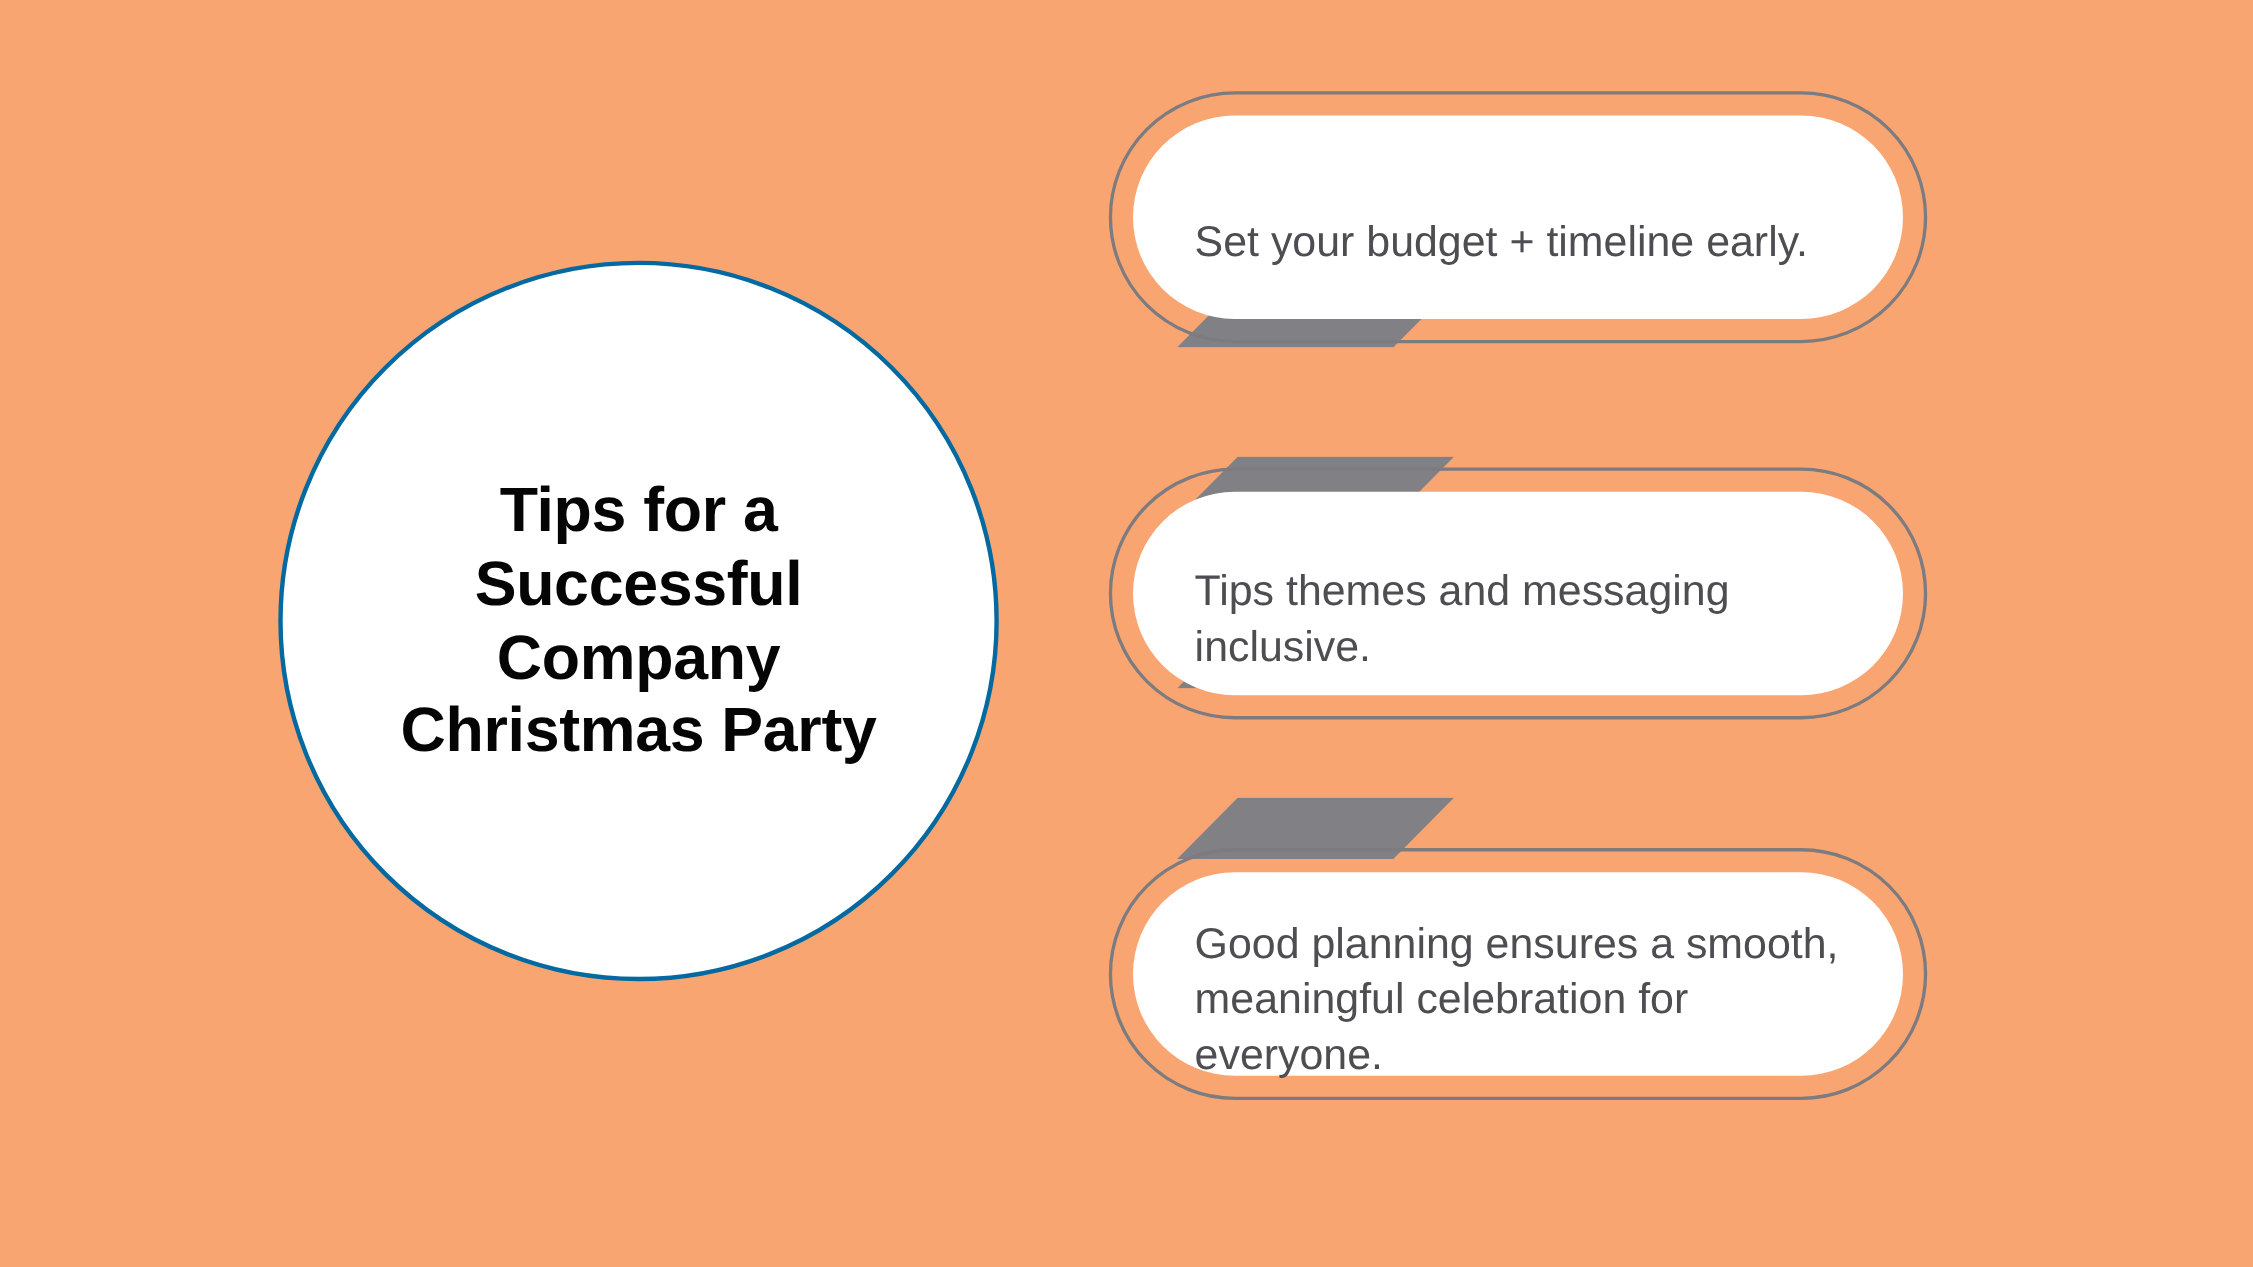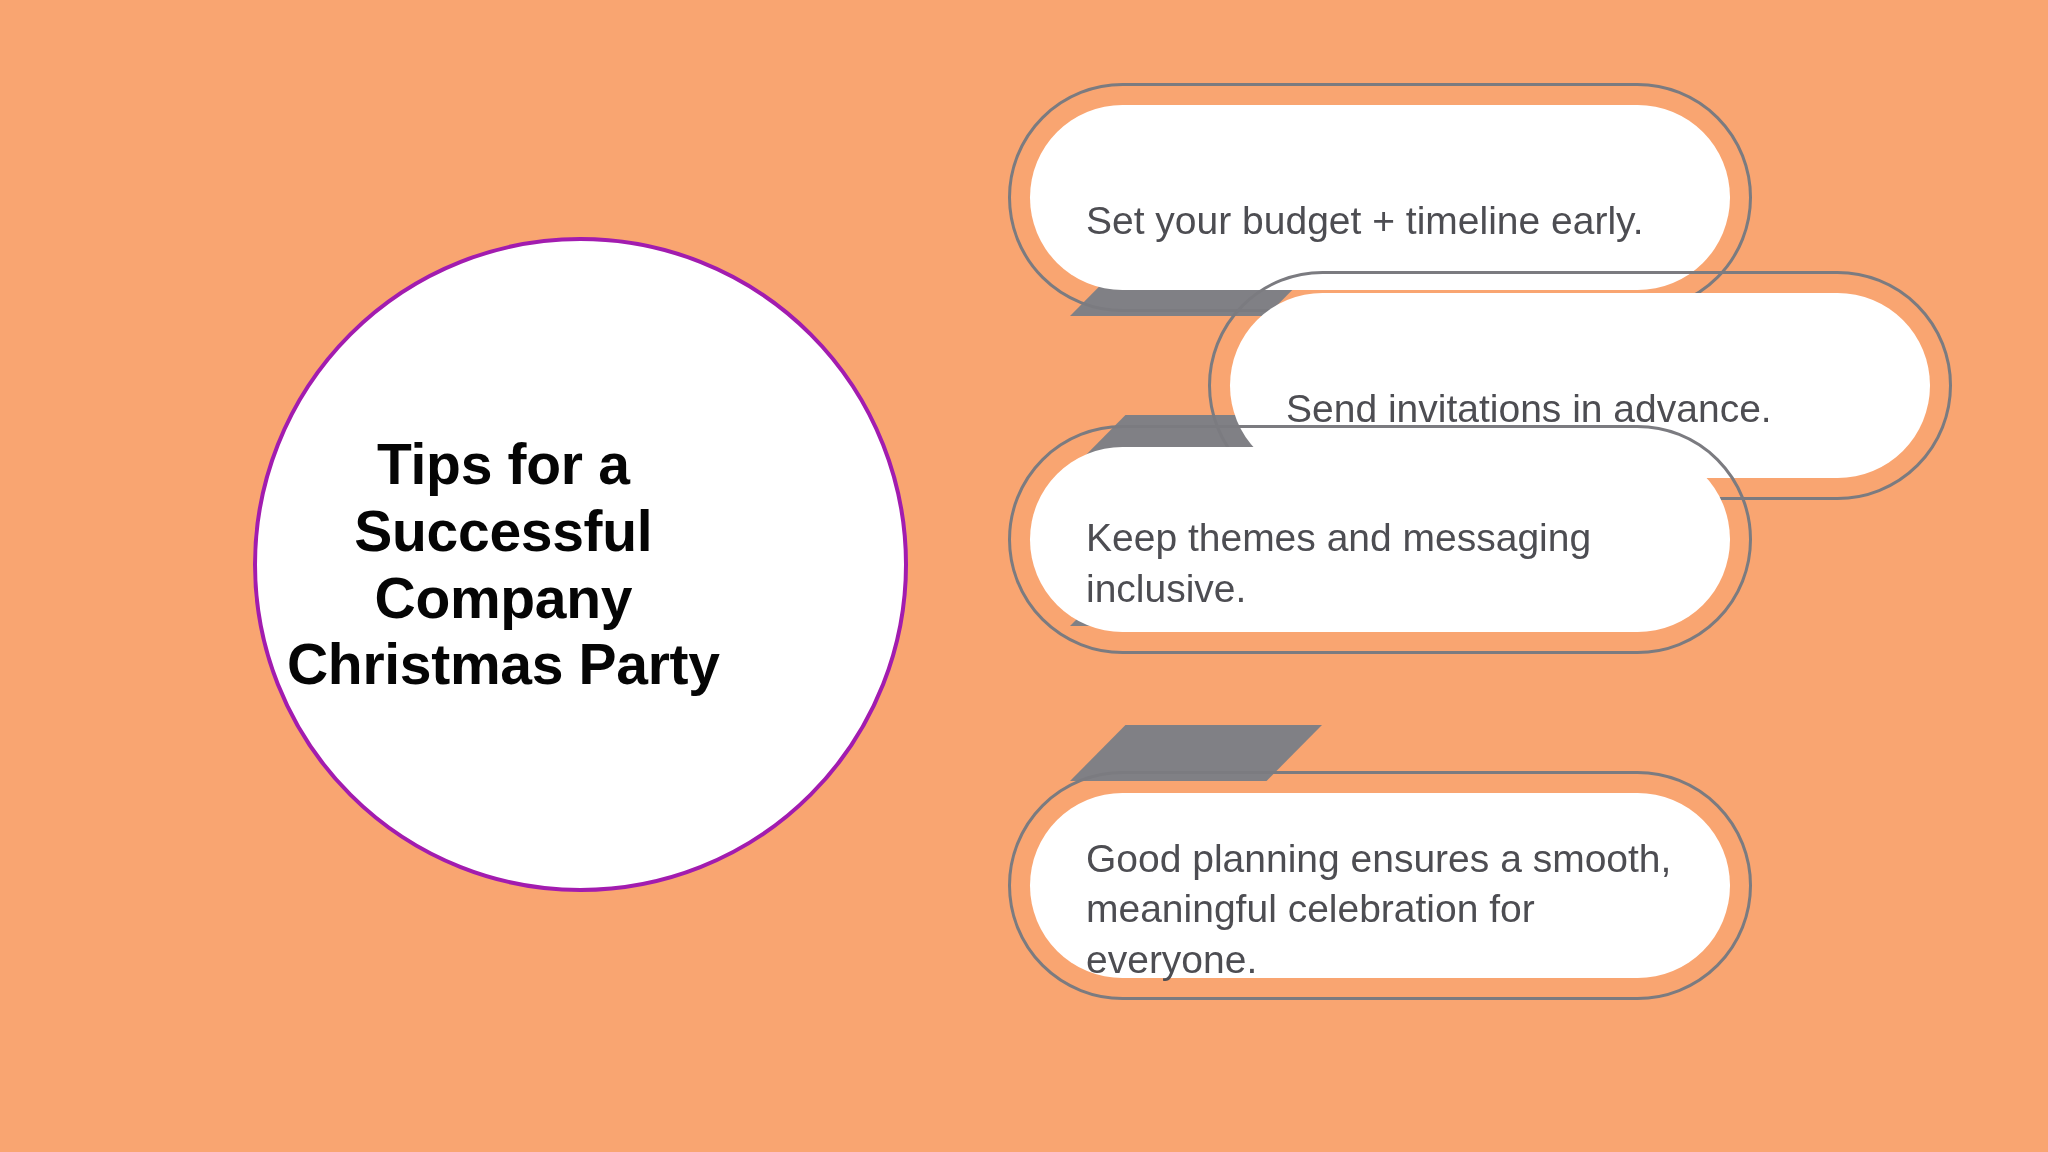--- a/index.html
+++ b/index.html
@@ -23,24 +23,25 @@
 
   
   #circle-panel {
     position: absolute;
     left: 253px;
     top: 237px;
     width: 655px;
     height: 655px;
     border-radius: 50%;
     background: #ffffff;
-    border: 4px solid #a21caf;
+    border: 4px solid #0369a1;
     box-sizing: border-box;
     display: flex;
     align-items: center;
+    justify-content: center;
   }
   #circle-title {
     text-align: center;
     font-weight: 700;
     font-size: 57px;
     line-height: 1.17;
     color: #050505;
     letter-spacing: -0.3px;
     padding: 0 30px;
     white-space: pre-line;
@@ -130,31 +131,25 @@
     <div class="connector lean-right" style="left:40px; top:465px;"></div>
     <div class="connector lean-right" style="left:40px; top:620px;"></div>
 
     <div class="pill-row" style="top:0px;">
       <div class="pill-outline"></div>
       <div class="pill-body">
         <span class="pill-text">Set your budget + timeline early.</span>
       </div>
     </div>
 
-    <div class="pill-row shift-right" style="top:188px;">
-      <div class="pill-outline"></div>
-      <div class="pill-body">
-        <span class="pill-text">Send invitations in advance.</span>
-      </div>
-    </div>
 
     <div class="pill-row" style="top:342px;">
       <div class="pill-outline"></div>
       <div class="pill-body">
-        <span class="pill-text">Keep themes and messaging
+        <span class="pill-text">Tips themes and messaging
 inclusive.</span>
       </div>
     </div>
 
 
     <div class="pill-row" style="top:688px;">
       <div class="pill-outline"></div>
       <div class="pill-body">
         <span class="pill-text">Good planning ensures a smooth,
 meaningful celebration for everyone.</span>

